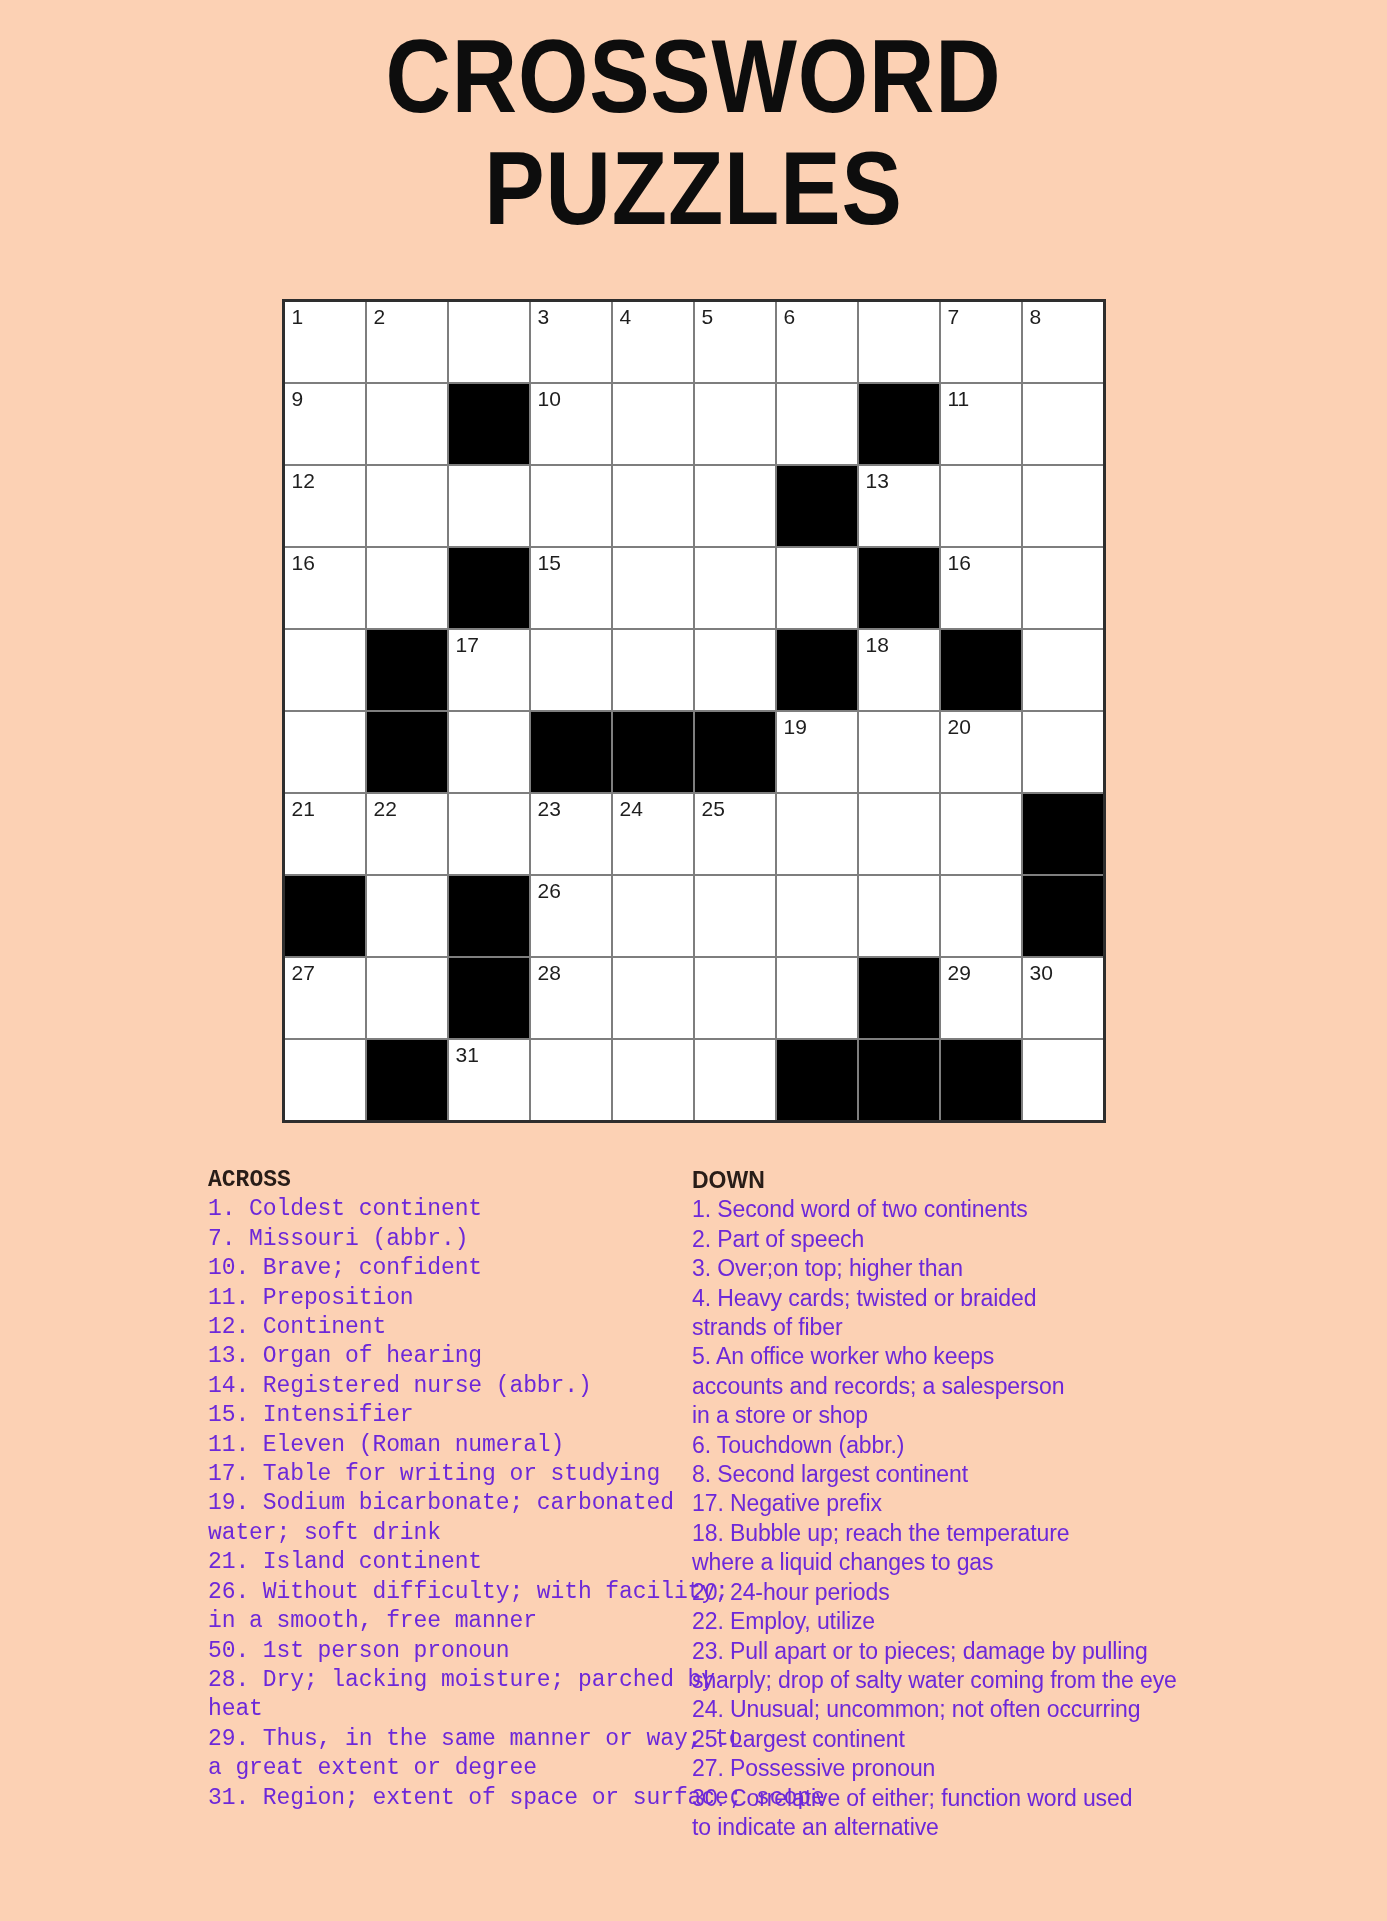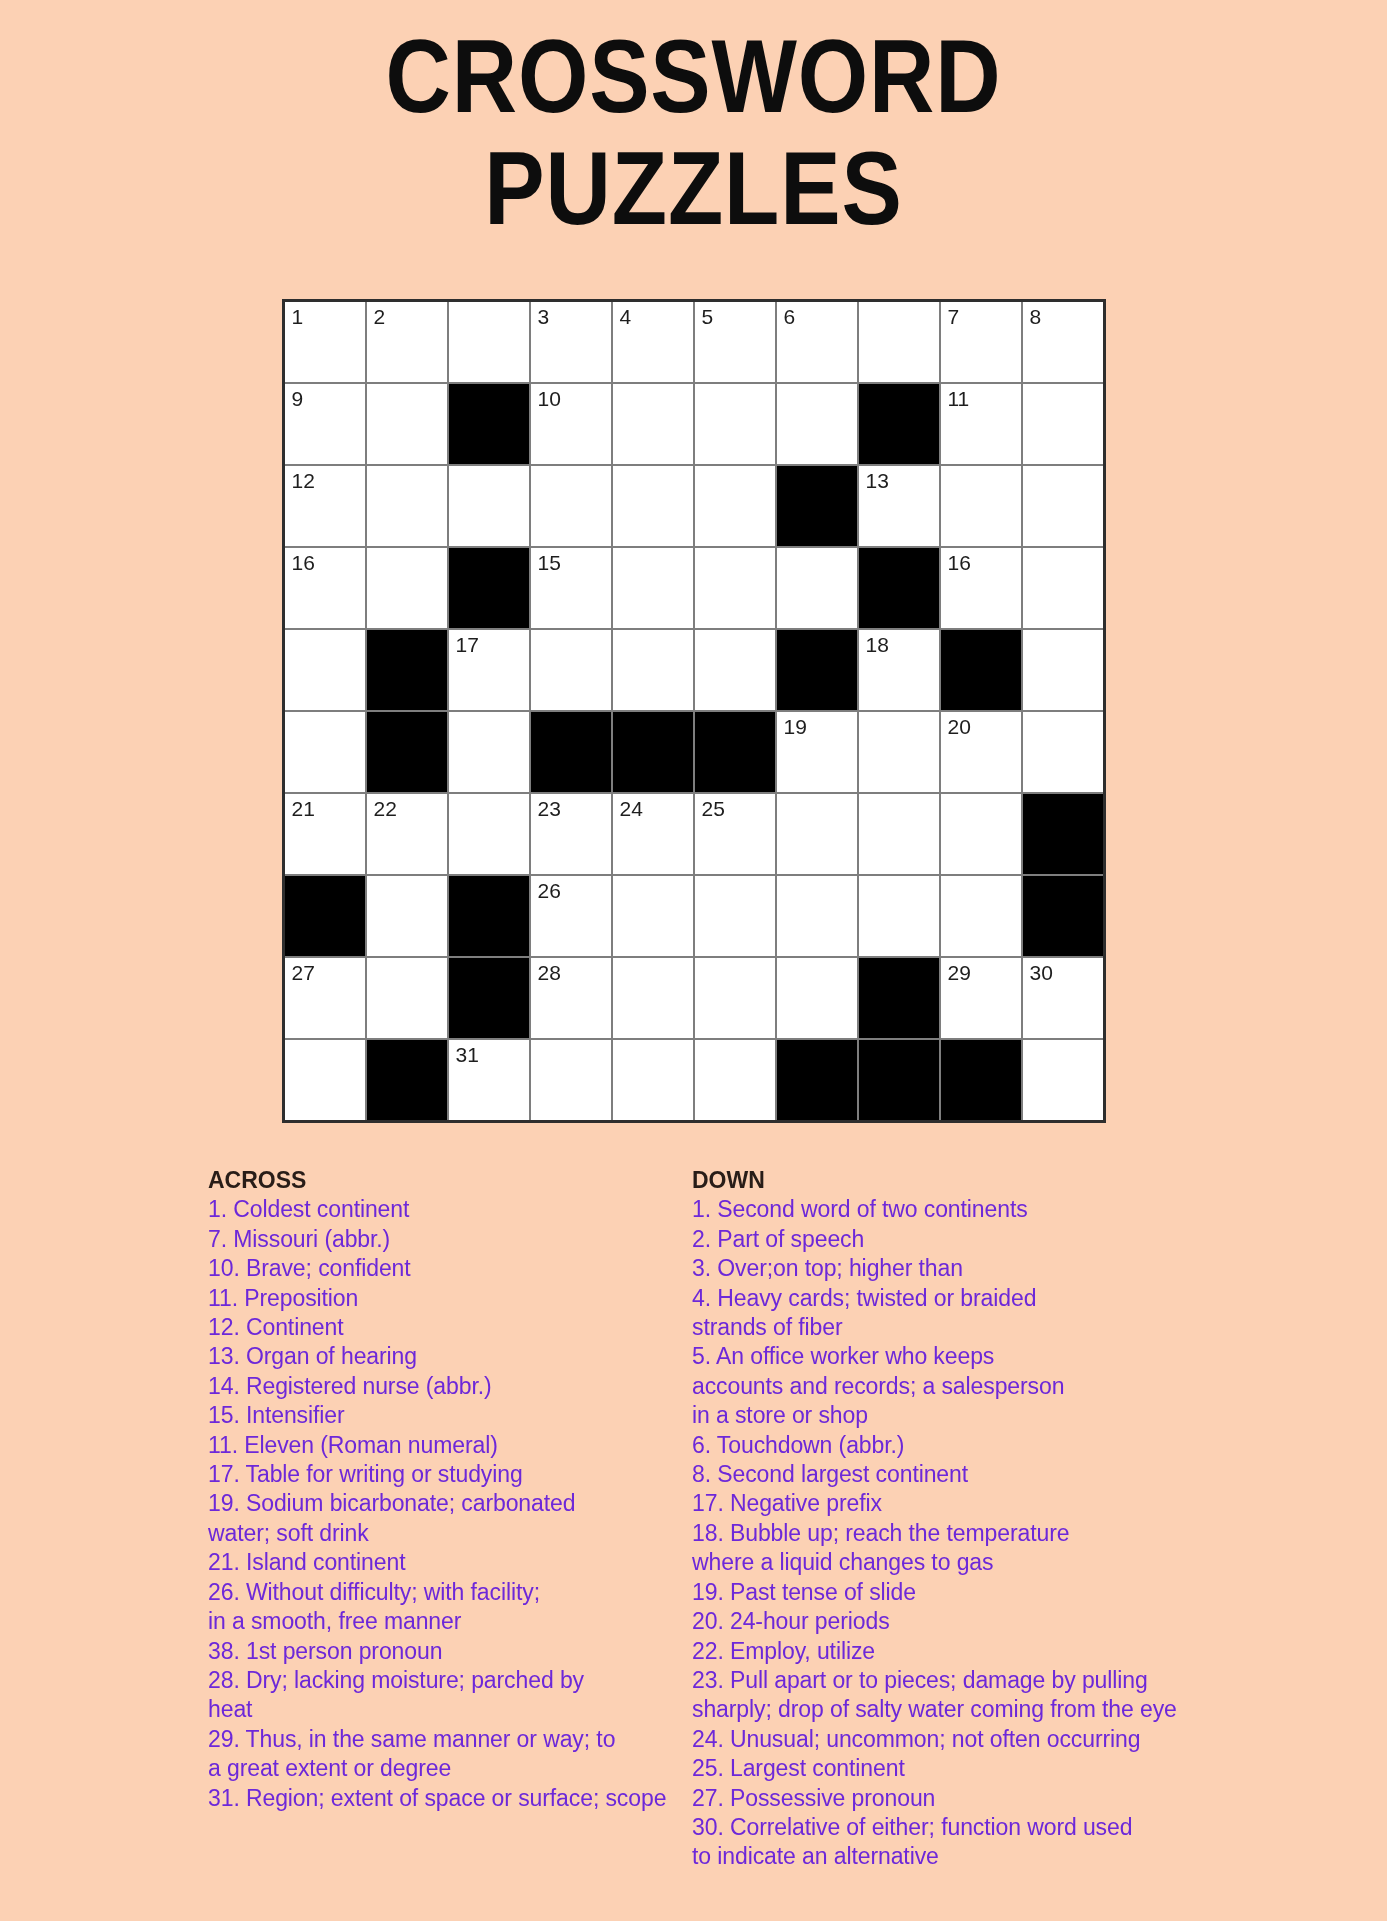--- a/index.html
+++ b/index.html
@@ -43,21 +43,21 @@
     color: #1e1e1e;
   }
 
   .clues {
     display: flex;
     margin-top: 43px;
     padding-left: 208px;
     align-items: flex-start;
   }
   .clue-col { flex: none; }
-  .clue-col.across { width: 484px; }
+  .clue-col.across { width: 484px; font-family: Liberation Mono, monospace; }
   .clue-col.down { width: 560px; }
   .clue-header {
     font-weight: bold;
     font-size: 23px;
     line-height: 29.4px;
     color: #281d18;
   }
   .clue {
     font-size: 23px;
     line-height: 29.4px;
@@ -253,21 +253,21 @@
           <div class="clue">13. Organ of hearing</div>
           <div class="clue">14. Registered nurse (abbr.)</div>
           <div class="clue">15. Intensifier</div>
           <div class="clue">11. Eleven (Roman numeral)</div>
           <div class="clue">17. Table for writing or studying</div>
           <div class="clue">19. Sodium bicarbonate; carbonated
 water; soft drink</div>
           <div class="clue">21. Island continent</div>
           <div class="clue">26. Without difficulty; with facility;
 in a smooth, free manner</div>
-          <div class="clue">38. 1st person pronoun</div>
+          <div class="clue">50. 1st person pronoun</div>
           <div class="clue">28. Dry; lacking moisture; parched by
 heat</div>
           <div class="clue">29. Thus, in the same manner or way; to
 a great extent or degree</div>
           <div class="clue">31. Region; extent of space or surface; scope</div>
         </div>
     </div>
     <div class="clue-col down">
       <div class="clue-header">DOWN</div>
       <div id="down-list">
@@ -277,21 +277,20 @@
           <div class="clue">4. Heavy cards; twisted or braided
 strands of fiber</div>
           <div class="clue">5. An office worker who keeps
 accounts and records; a salesperson
 in a store or shop</div>
           <div class="clue">6. Touchdown (abbr.)</div>
           <div class="clue">8. Second largest continent</div>
           <div class="clue">17. Negative prefix</div>
           <div class="clue">18. Bubble up; reach the temperature
 where a liquid changes to gas</div>
-          <div class="clue">19. Past tense of slide</div>
           <div class="clue">20. 24-hour periods</div>
           <div class="clue">22. Employ, utilize</div>
           <div class="clue">23. Pull apart or to pieces; damage by pulling
 sharply; drop of salty water coming from the eye</div>
           <div class="clue">24. Unusual; uncommon; not often occurring</div>
           <div class="clue">25. Largest continent</div>
           <div class="clue">27. Possessive pronoun</div>
           <div class="clue">30. Correlative of either; function word used
 to indicate an alternative</div>
         </div>

